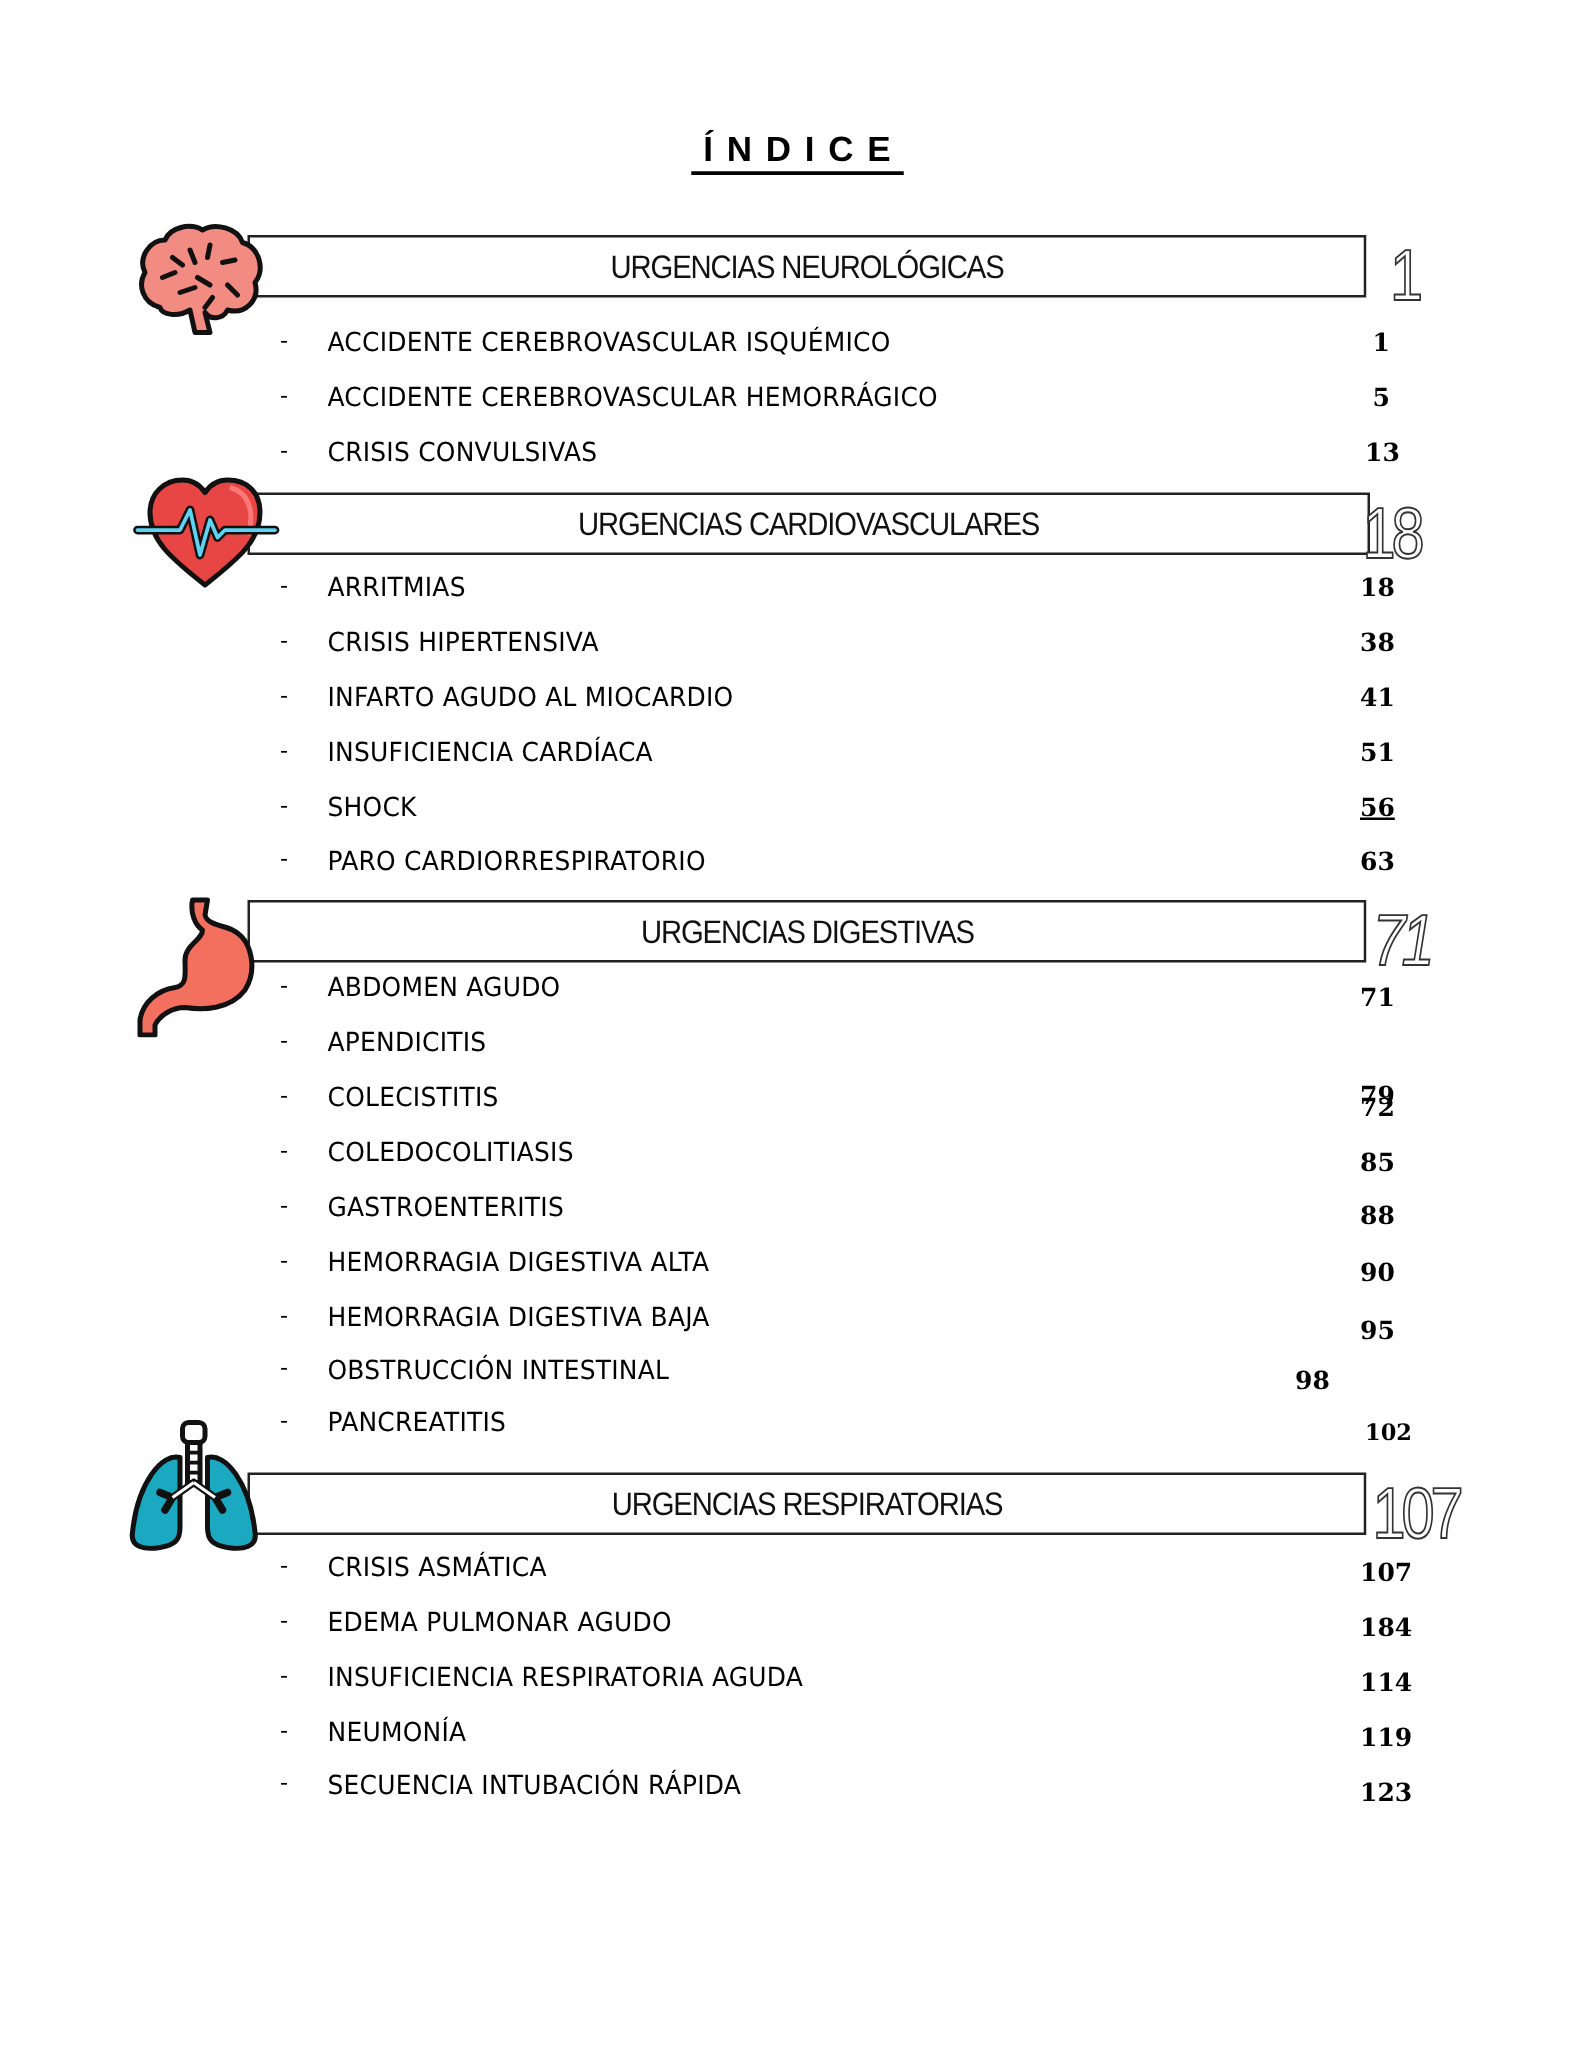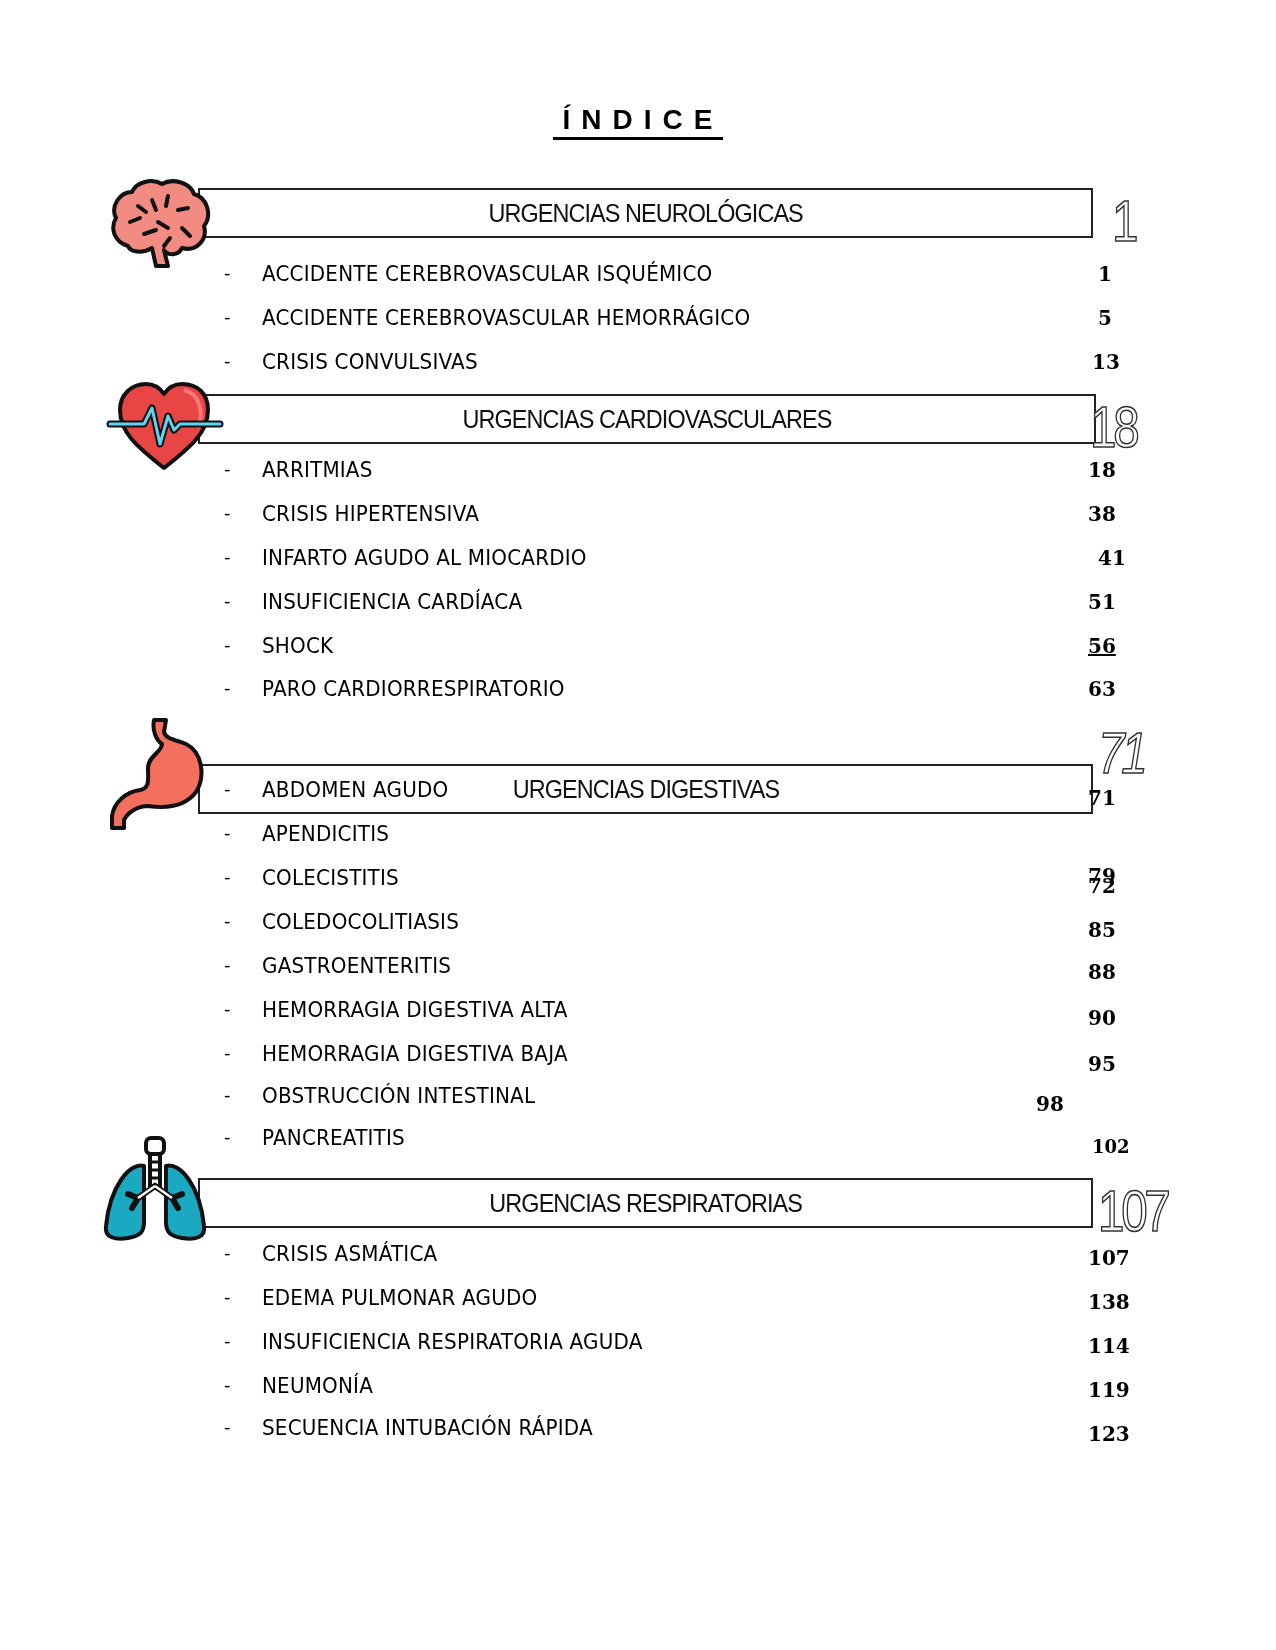--- a/index.html
+++ b/index.html
@@ -72,39 +72,39 @@
   <span class="page" style="left:1088px;">18</span>
 </div>
 <div class="item" style="top:502px;">
   <span class="dash">-</span>
   <span class="label">CRISIS HIPERTENSIVA</span>
   <span class="page" style="left:1088px;">38</span>
 </div>
 <div class="item" style="top:546px;">
   <span class="dash">-</span>
   <span class="label">INFARTO AGUDO AL MIOCARDIO</span>
-  <span class="page" style="left:1088px;margin-left:10px;">41</span>
+  <span class="page" style="left:1088px;">41</span>
 </div>
 <div class="item" style="top:590px;">
   <span class="dash">-</span>
   <span class="label">INSUFICIENCIA CARDÍACA</span>
   <span class="page" style="left:1088px;">51</span>
 </div>
 <div class="item" style="top:634px;">
   <span class="dash">-</span>
   <span class="label">SHOCK</span>
   <span class="page" style="left:1088px;text-decoration:underline;">56</span>
 </div>
 <div class="item" style="top:677px;">
   <span class="dash">-</span>
   <span class="label">PARO CARDIORRESPIRATORIO</span>
   <span class="page" style="left:1088px;">63</span>
 </div>
 
-<div class="section-box" style="top:720px;width:895px;margin-top:44px;">
+<div class="section-box" style="top:720px;width:895px;">
   <span>URGENCIAS DIGESTIVAS</span>
 </div>
 <div class="big-num" style="top:724px;left:1098px;font-style:italic;">71</div>
 <svg class="icon" style="left:106px;top:716px;" width="104" height="114" viewBox="0 0 104 114">
   <path d="M48 4 L60 4 L58 16 C60 24 72 24 80 28 C96 36 100 60 90 76 C78 92 56 92 42 90 C32 90 22 96 18 104 L18 112 L6 112 L6 100 C8 86 20 76 34 74 C44 72 42 64 42 52 C42 40 56 36 56 28 C50 24 46 14 48 4 Z" fill="#f36f5e" stroke="#111" stroke-width="4" stroke-linejoin="round"></path>
 </svg>
 
 <div class="item" style="top:778px;">
   <span class="dash">-</span>
   <span class="label">ABDOMEN AGUDO</span>
@@ -166,21 +166,21 @@
 </svg>
 
 <div class="item" style="top:1242px;">
   <span class="dash">-</span>
   <span class="label">CRISIS ASMÁTICA</span>
   <span class="page" style="left:1088px;top:4px;">107</span>
 </div>
 <div class="item" style="top:1286px;">
   <span class="dash">-</span>
   <span class="label">EDEMA PULMONAR AGUDO</span>
-  <span class="page" style="left:1088px;top:4px;">138</span>
+  <span class="page" style="left:1088px;top:4px;">184</span>
 </div>
 <div class="item" style="top:1330px;">
   <span class="dash">-</span>
   <span class="label">INSUFICIENCIA RESPIRATORIA AGUDA</span>
   <span class="page" style="left:1088px;top:4px;">114</span>
 </div>
 <div class="item" style="top:1374px;">
   <span class="dash">-</span>
   <span class="label">NEUMONÍA</span>
   <span class="page" style="left:1088px;top:4px;">119</span>

